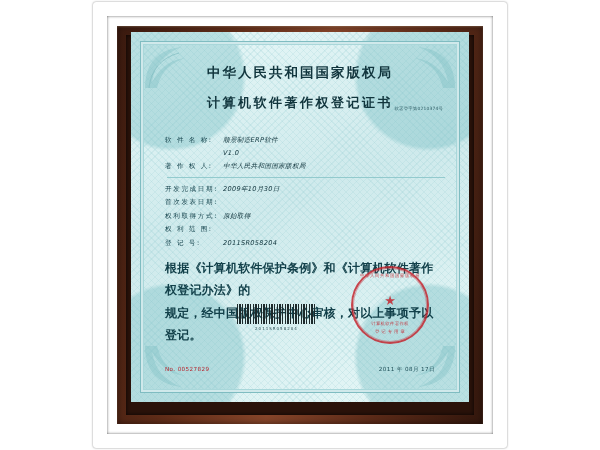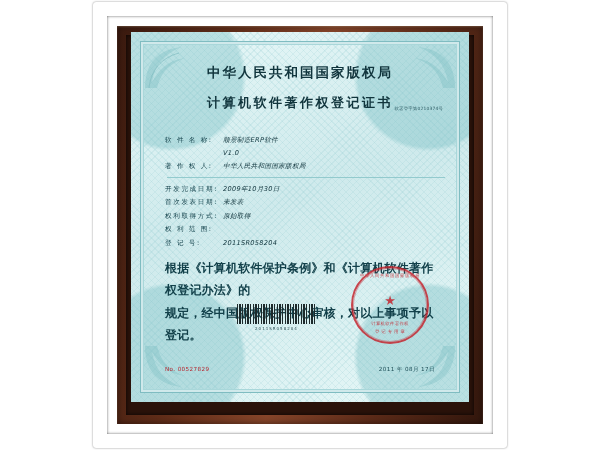--- a/index.html
+++ b/index.html
@@ -315,21 +315,20 @@
         </div>
 
         <div class="rule"></div>
 
         <div class="row">
           <div class="lbl">开发完成日期:</div>
           <div class="val">2009年10月30日</div>
         </div>
         <div class="row">
           <div class="lbl">首次发表日期:</div>
-          <div class="val">未发表</div>
         </div>
         <div class="row">
           <div class="lbl">权利取得方式:</div>
           <div class="val">原始取得</div>
         </div>
         <div class="row">
           <div class="lbl">权 利 范 围:</div>
         </div>
         <div class="row">
           <div class="lbl">登 记 号:</div>

